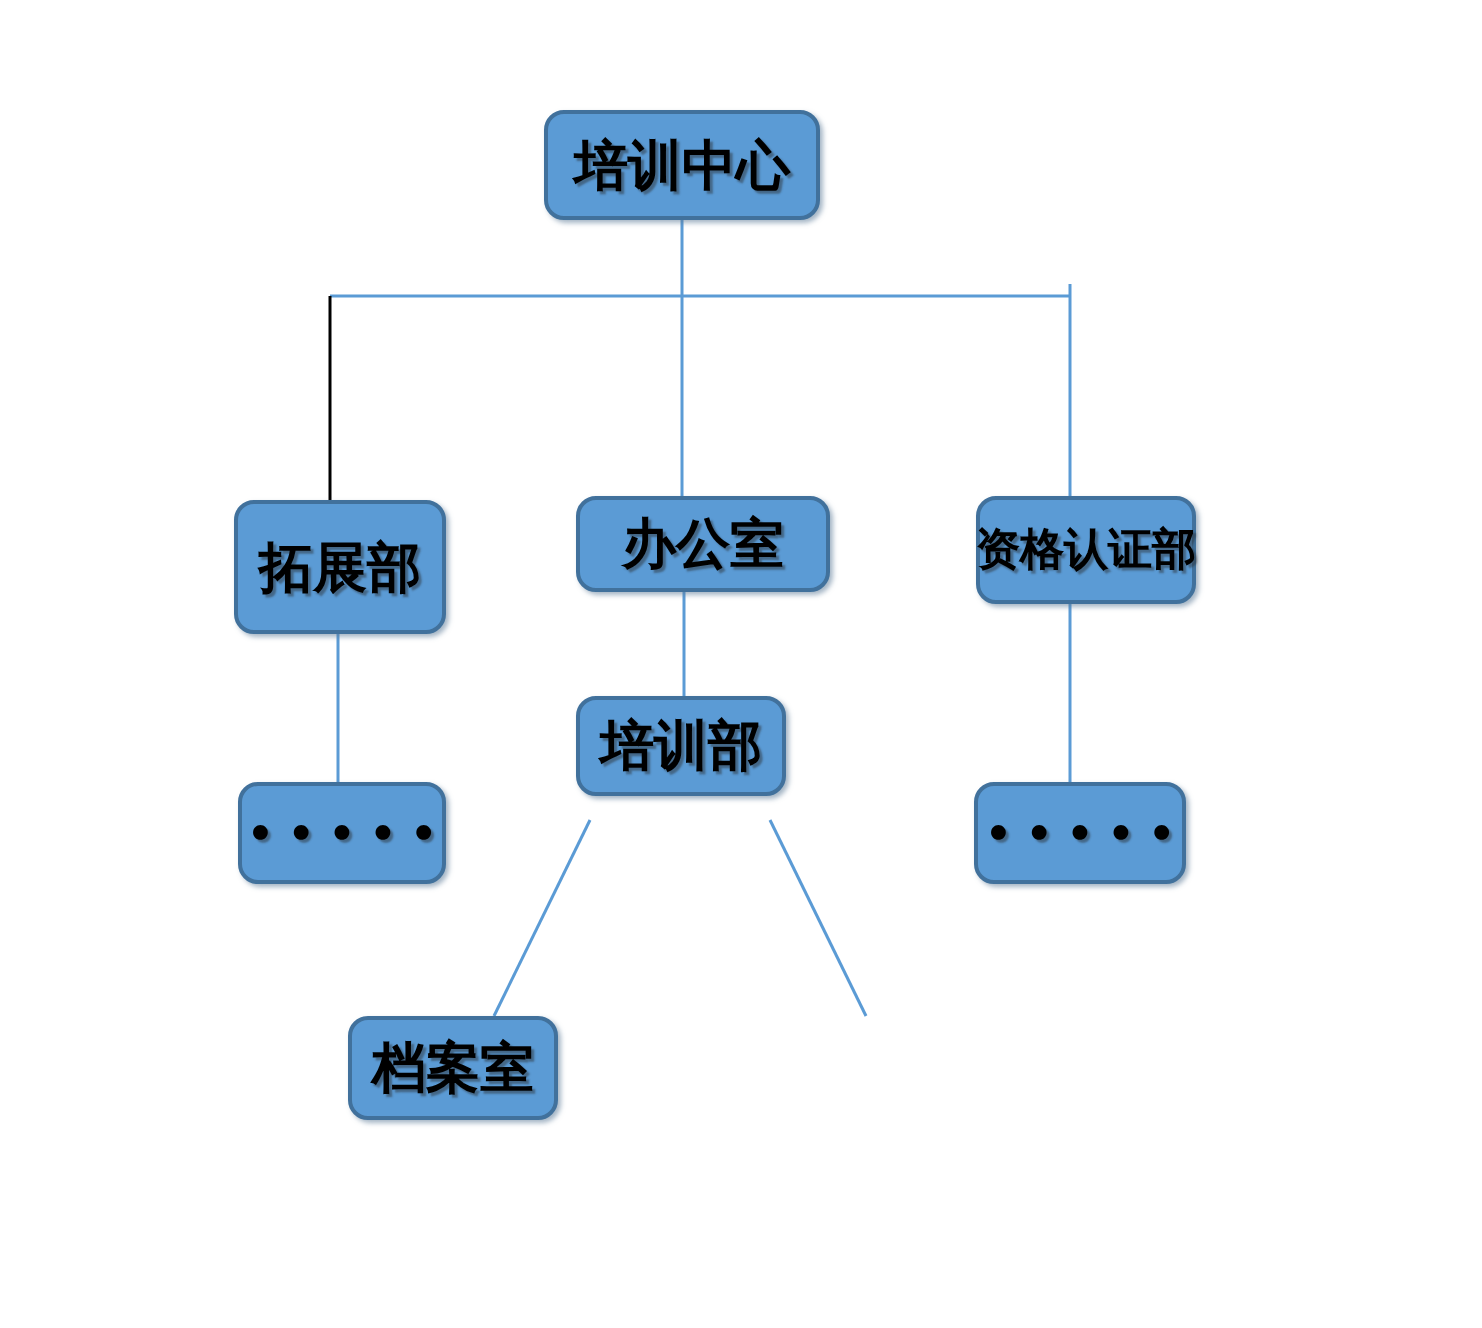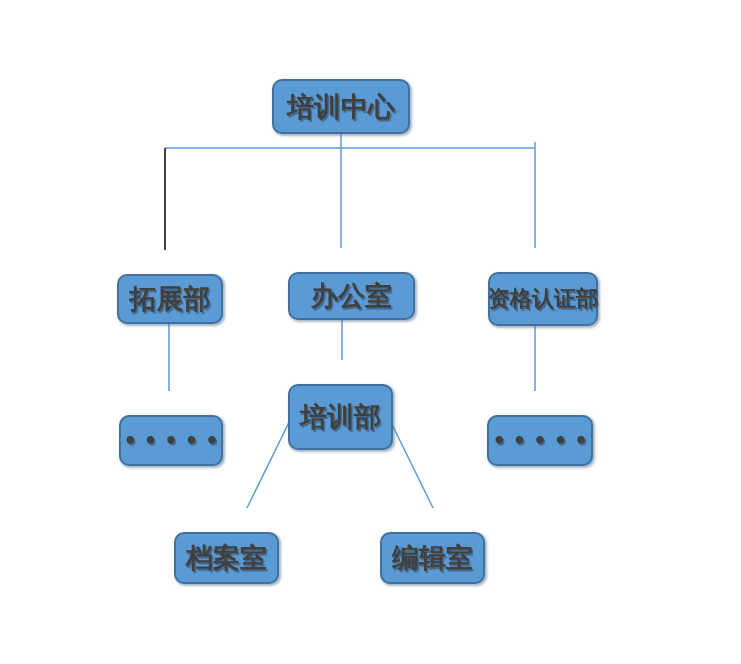--- a/index.html
+++ b/index.html
@@ -27,42 +27,41 @@
     position: absolute;
     z-index: 2;
     box-sizing: border-box;
     background: #5b9bd5;
     border: 2px solid #41719c;
     border-radius: 10px;
     box-shadow: 1.5px 1.5px 2.5px rgba(90,120,150,0.55);
     display: flex;
     align-items: center;
     justify-content: center;
-    color: #404040;
+    color: #000000;
     font-weight: 700;
     font-size: 27px;
     white-space: nowrap;
     text-shadow: 1.5px 1.5px 1px rgba(40,40,40,0.45);
     cursor: default;
-    margin-top: 24px;
   }
   .node.small-text { font-size: 22px; }
   .node.dots {
     font-size: 21px;
     letter-spacing: 7px;
     padding-left: 7px;
     font-family: "DejaVu Sans", "Liberation Sans", sans-serif;
   }
   
   .n-root     { left: 272px; top:  55px; width: 138px; height: 55px; }
-  .n-expansion{ left: 117px; top: 250px; width: 106px; height: 50px; }
+  .n-expansion{ left: 117px; top: 250px; width: 106px; height: 67px; }
   .n-office   { left: 288px; top: 248px; width: 127px; height: 48px; }
   .n-cert     { left: 488px; top: 248px; width: 110px; height: 54px; }
   .n-dotsL    { left: 119px; top: 391px; width: 104px; height: 51px; }
-  .n-training { left: 288px; top: 360px; width: 105px; height: 66px; }
+  .n-training { left: 288px; top: 348px; width: 105px; height: 50px; }
   .n-dotsR    { left: 487px; top: 391px; width: 106px; height: 51px; }
   .n-archive  { left: 174px; top: 508px; width: 105px; height: 52px; }
   .n-editing  { left: 380px; top: 508px; width: 105px; height: 52px; }
 </style>
 </head>
 <body>
 
 <div class="canvas">
 
   <svg class="connector-layer" viewBox="0 0 741 664" xmlns="http://www.w3.org/2000/svg">
@@ -95,15 +94,14 @@
   <div class="node n-cert small-text">资格认证部</div>
 
   <div class="node n-dotsL dots">•••••</div>
 
   <div class="node n-training">培训部</div>
 
   <div class="node n-dotsR dots">•••••</div>
 
   <div class="node n-archive">档案室</div>
 
-  <div class="node n-editing">编辑室</div>
 
 </div>
 
 </body></html>

